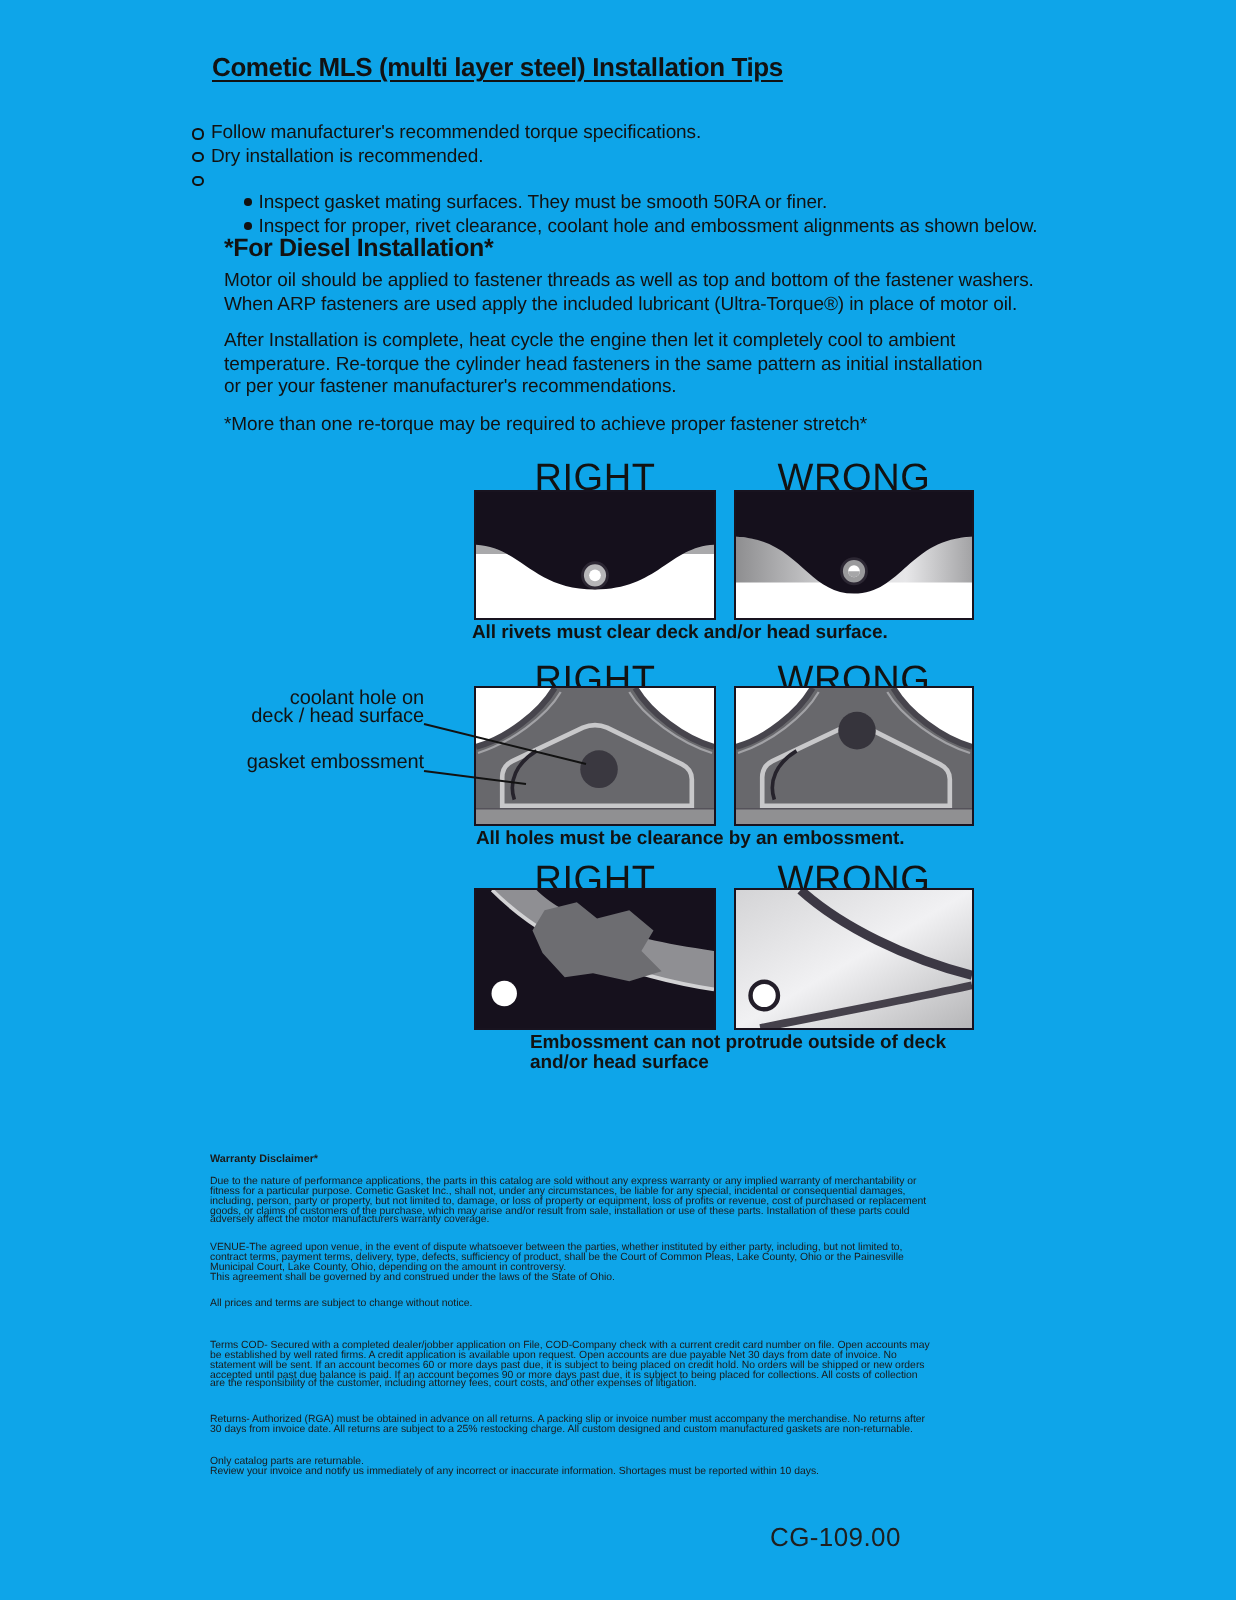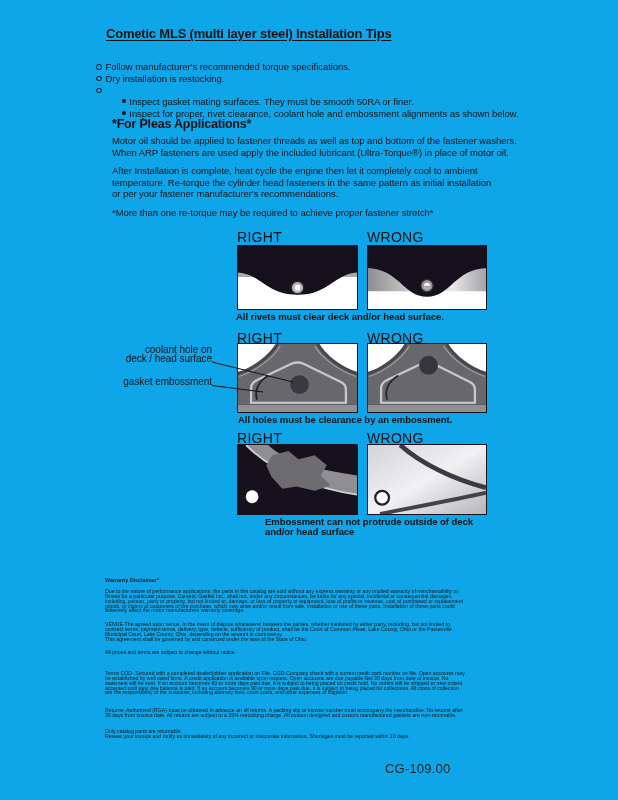--- a/index.html
+++ b/index.html
@@ -13,21 +13,21 @@
     font-size:13px;font-weight:bold;letter-spacing:-0.2px;
     text-decoration:underline;text-underline-offset:2px;white-space:nowrap;
   }
   .body-txt{font-size:9.5px;line-height:11.7px;letter-spacing:-0.05px;white-space:pre-line;}
   .bullets{font-size:9.5px;letter-spacing:-0.05px;}
   .b-row{display:flex;align-items:flex-start;height:11.7px;}
   .b-row.sub{margin-left:26px;}
   .mk-open{width:3.5px;height:3.5px;border:1px solid #121212;border-radius:50%;margin:3.2px 4px 0 0;flex:none;}
   .mk-solid{width:3.8px;height:3.8px;background:#121212;border-radius:50%;margin:3.4px 3.5px 0 0;flex:none;}
   .sec-head{font-size:12.5px;font-weight:bold;letter-spacing:-0.2px;white-space:nowrap;}
-  .dg-label{font-size:14px;letter-spacing:0.3px;white-space:nowrap;}
+  .dg-label{font-size:19px;letter-spacing:0.3px;text-align:center;white-space:nowrap;}
   .dg-caption{font-size:9.5px;font-weight:bold;letter-spacing:-0.05px;line-height:9.6px;white-space:pre-line;}
   .panel{border:1.5px solid #18131f;box-sizing:border-box;background:#fff;}
   .panel svg{display:block;width:100%;height:100%;}
   .callout{font-size:10px;line-height:8.7px;text-align:right;white-space:pre-line;letter-spacing:-0.05px;}
   .legal{font-size:5.2px;line-height:4.85px;letter-spacing:0;color:#1a1a1a;white-space:pre-line;width:450px;}
   .legal-head{font-size:5.4px;font-weight:bold;color:#1a1a1a;}
   .pagenum{font-size:13px;color:#1f1f1f;letter-spacing:0.2px;}
 </style>
 </head>
 <body>
@@ -36,36 +36,36 @@
 
   <div class="abs title" style="left:106px;top:26px;">Cometic MLS (multi layer steel) Installation Tips</div>
 
   <div class="abs bullets" style="left:96px;top:45px;width:430px;margin-top:16px;">
     <div class="b-row">
       <span class="mk-open"></span>
       <span>Follow manufacturer's recommended torque specifications.</span>
     </div>
     <div class="b-row">
       <span class="mk-open"></span>
-      <span>Dry installation is restocking.</span>
+      <span>Dry installation is recommended.</span>
     </div>
     <div class="b-row">
       <span class="mk-open"></span>
     </div>
     <div class="b-row sub">
       <span class="mk-solid"></span>
       <span>Inspect gasket mating surfaces.  They must be smooth 50RA or finer.</span>
     </div>
     <div class="b-row sub">
       <span class="mk-solid"></span>
       <span>Inspect for proper, rivet clearance, coolant hole and embossment alignments as shown below.</span>
     </div>
   </div>
 
-  <div class="abs sec-head" style="left:112px;top:117px;">*For Pleas Applications*</div>
+  <div class="abs sec-head" style="left:112px;top:117px;">*For Diesel Installation*</div>
   <div class="abs body-txt" style="left:112px;top:135px;width:420px;">Motor oil should be applied to fastener threads as well as top and bottom of the fastener washers.
 When ARP fasteners are used apply the included lubricant (Ultra-Torque®) in place of motor oil.</div>
   <div class="abs body-txt" style="left:112px;top:165px;width:420px;">After Installation is complete, heat cycle the engine then let it completely cool to ambient
 temperature. Re-torque the cylinder head fasteners in the same pattern as initial installation
 or per your fastener manufacturer's recommendations.</div>
   <div class="abs body-txt" style="left:112px;top:207px;width:420px;">*More than one re-torque may be required to achieve proper fastener stretch*</div>
 
   <div class="abs dg-label" style="left:237px;top:229px;width:121px;">RIGHT</div>
   <div class="abs dg-label" style="left:367px;top:229px;width:120px;">WRONG</div>
 

